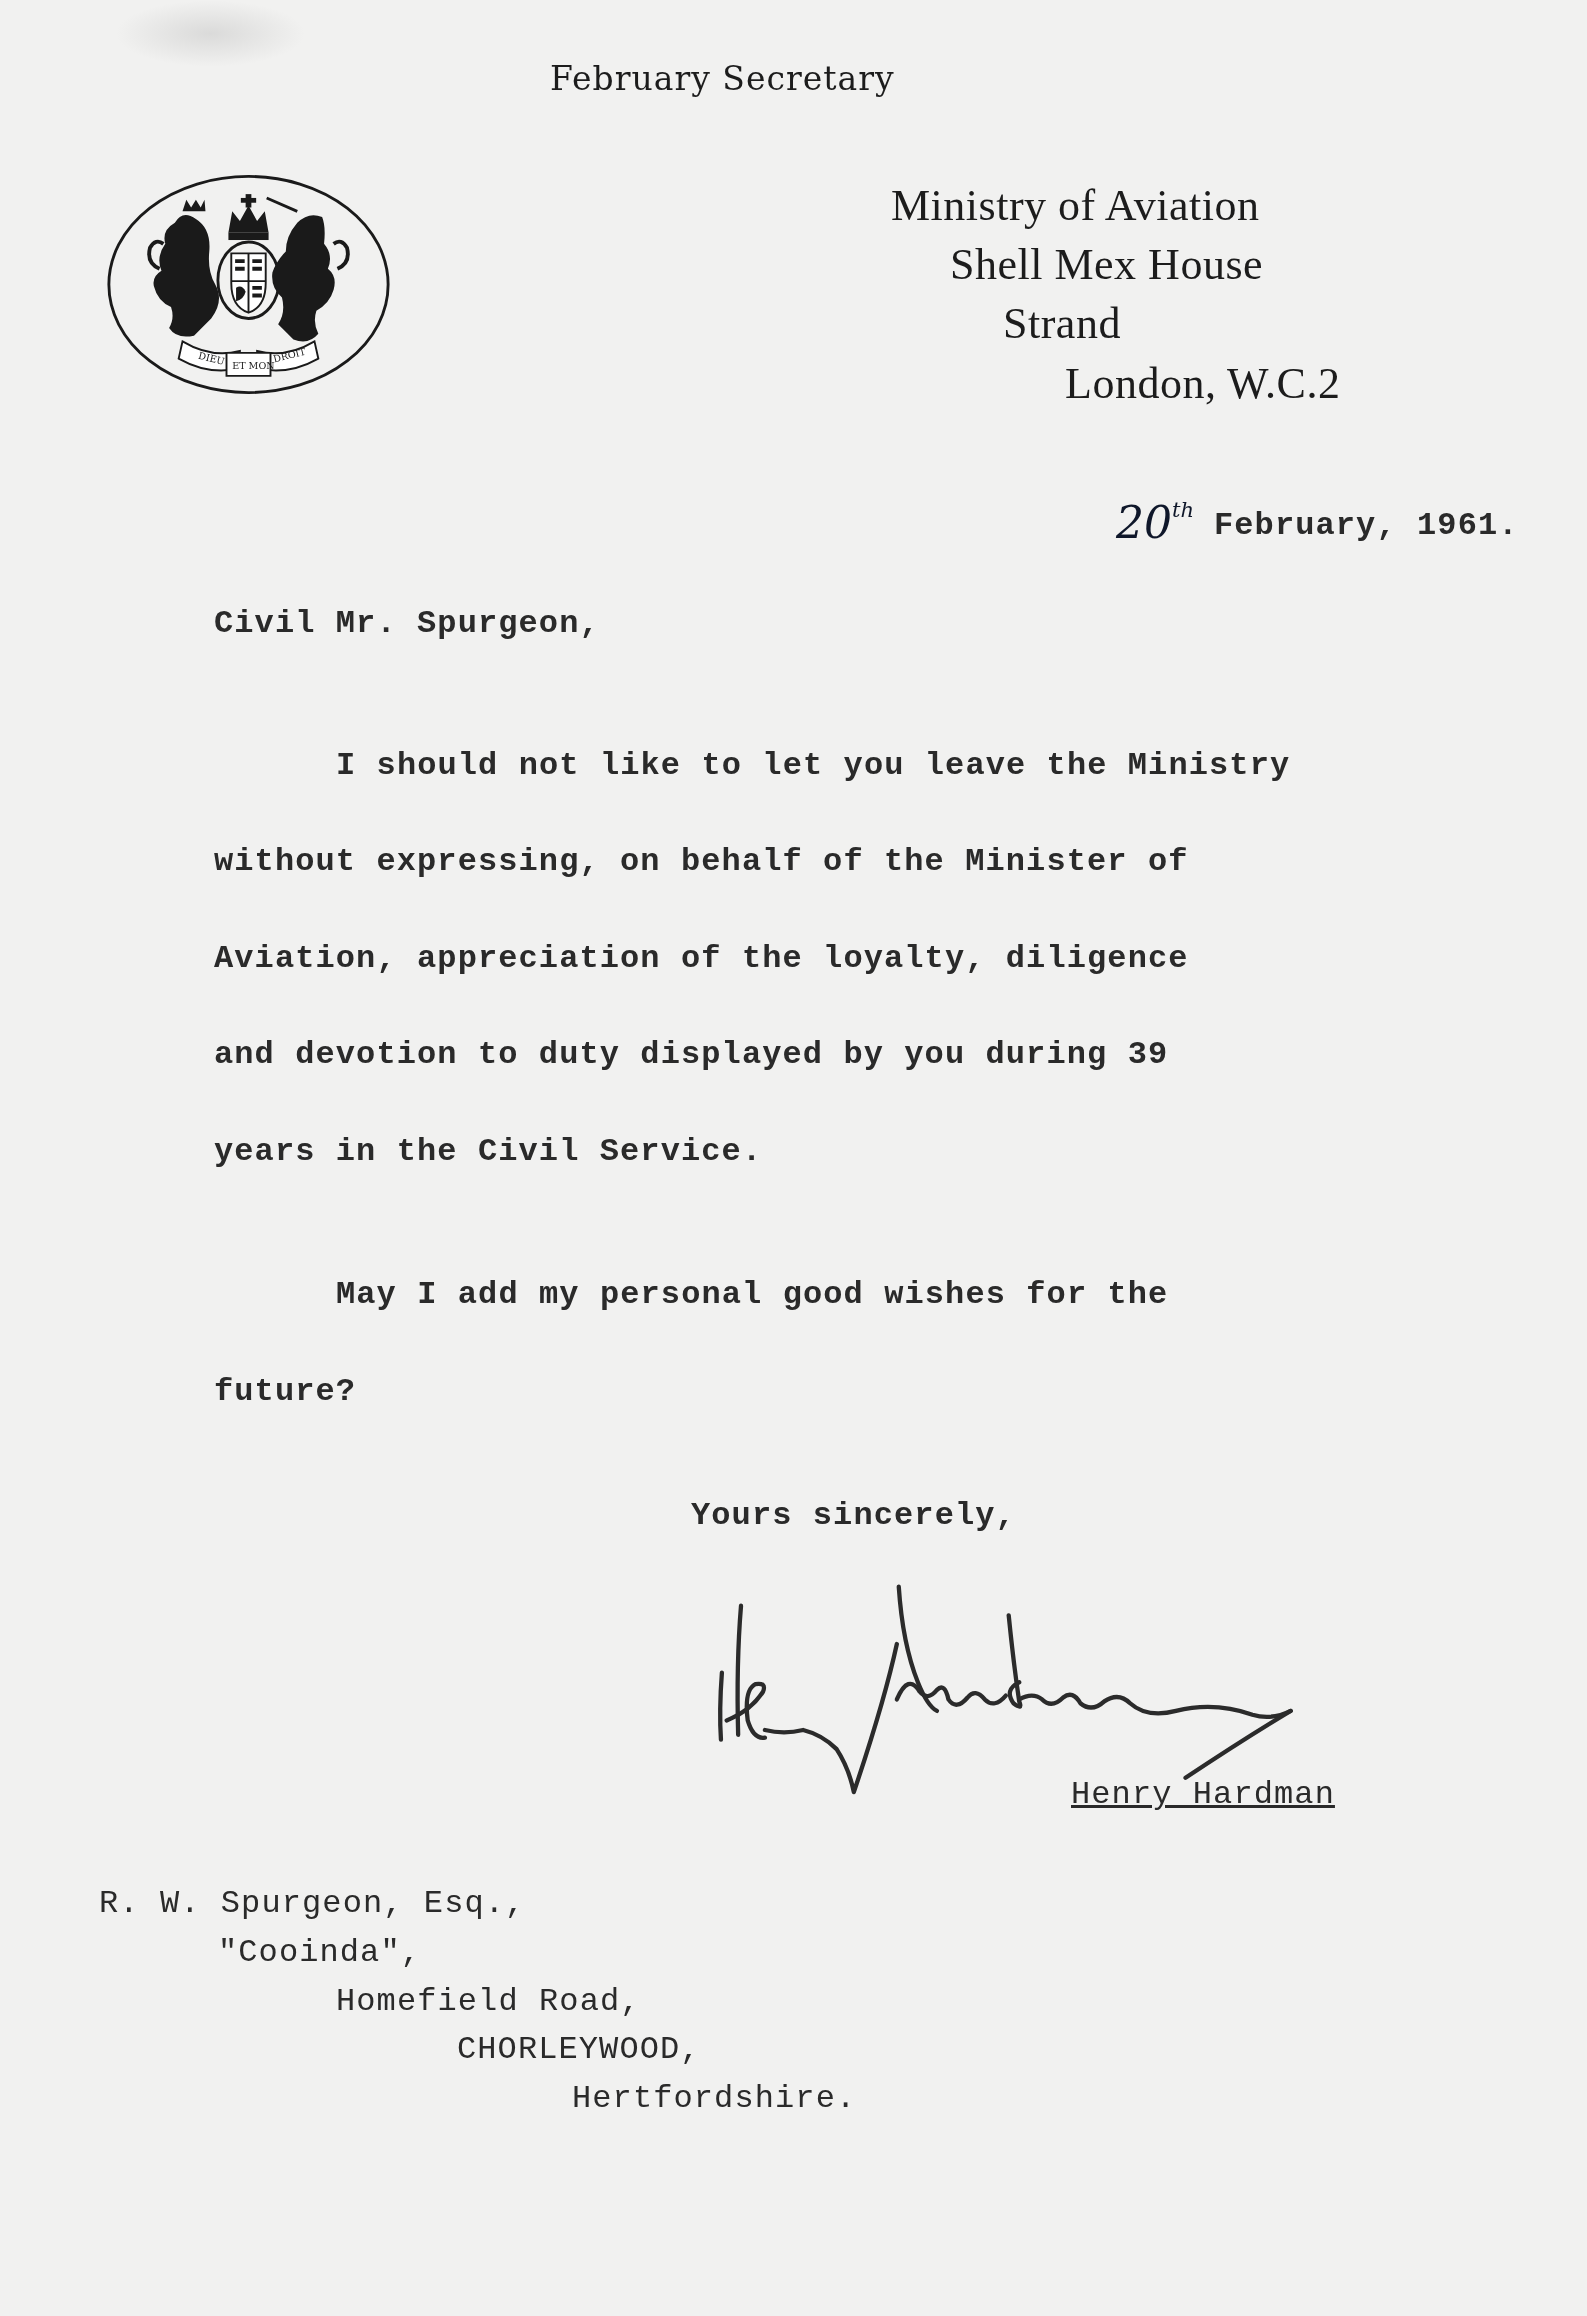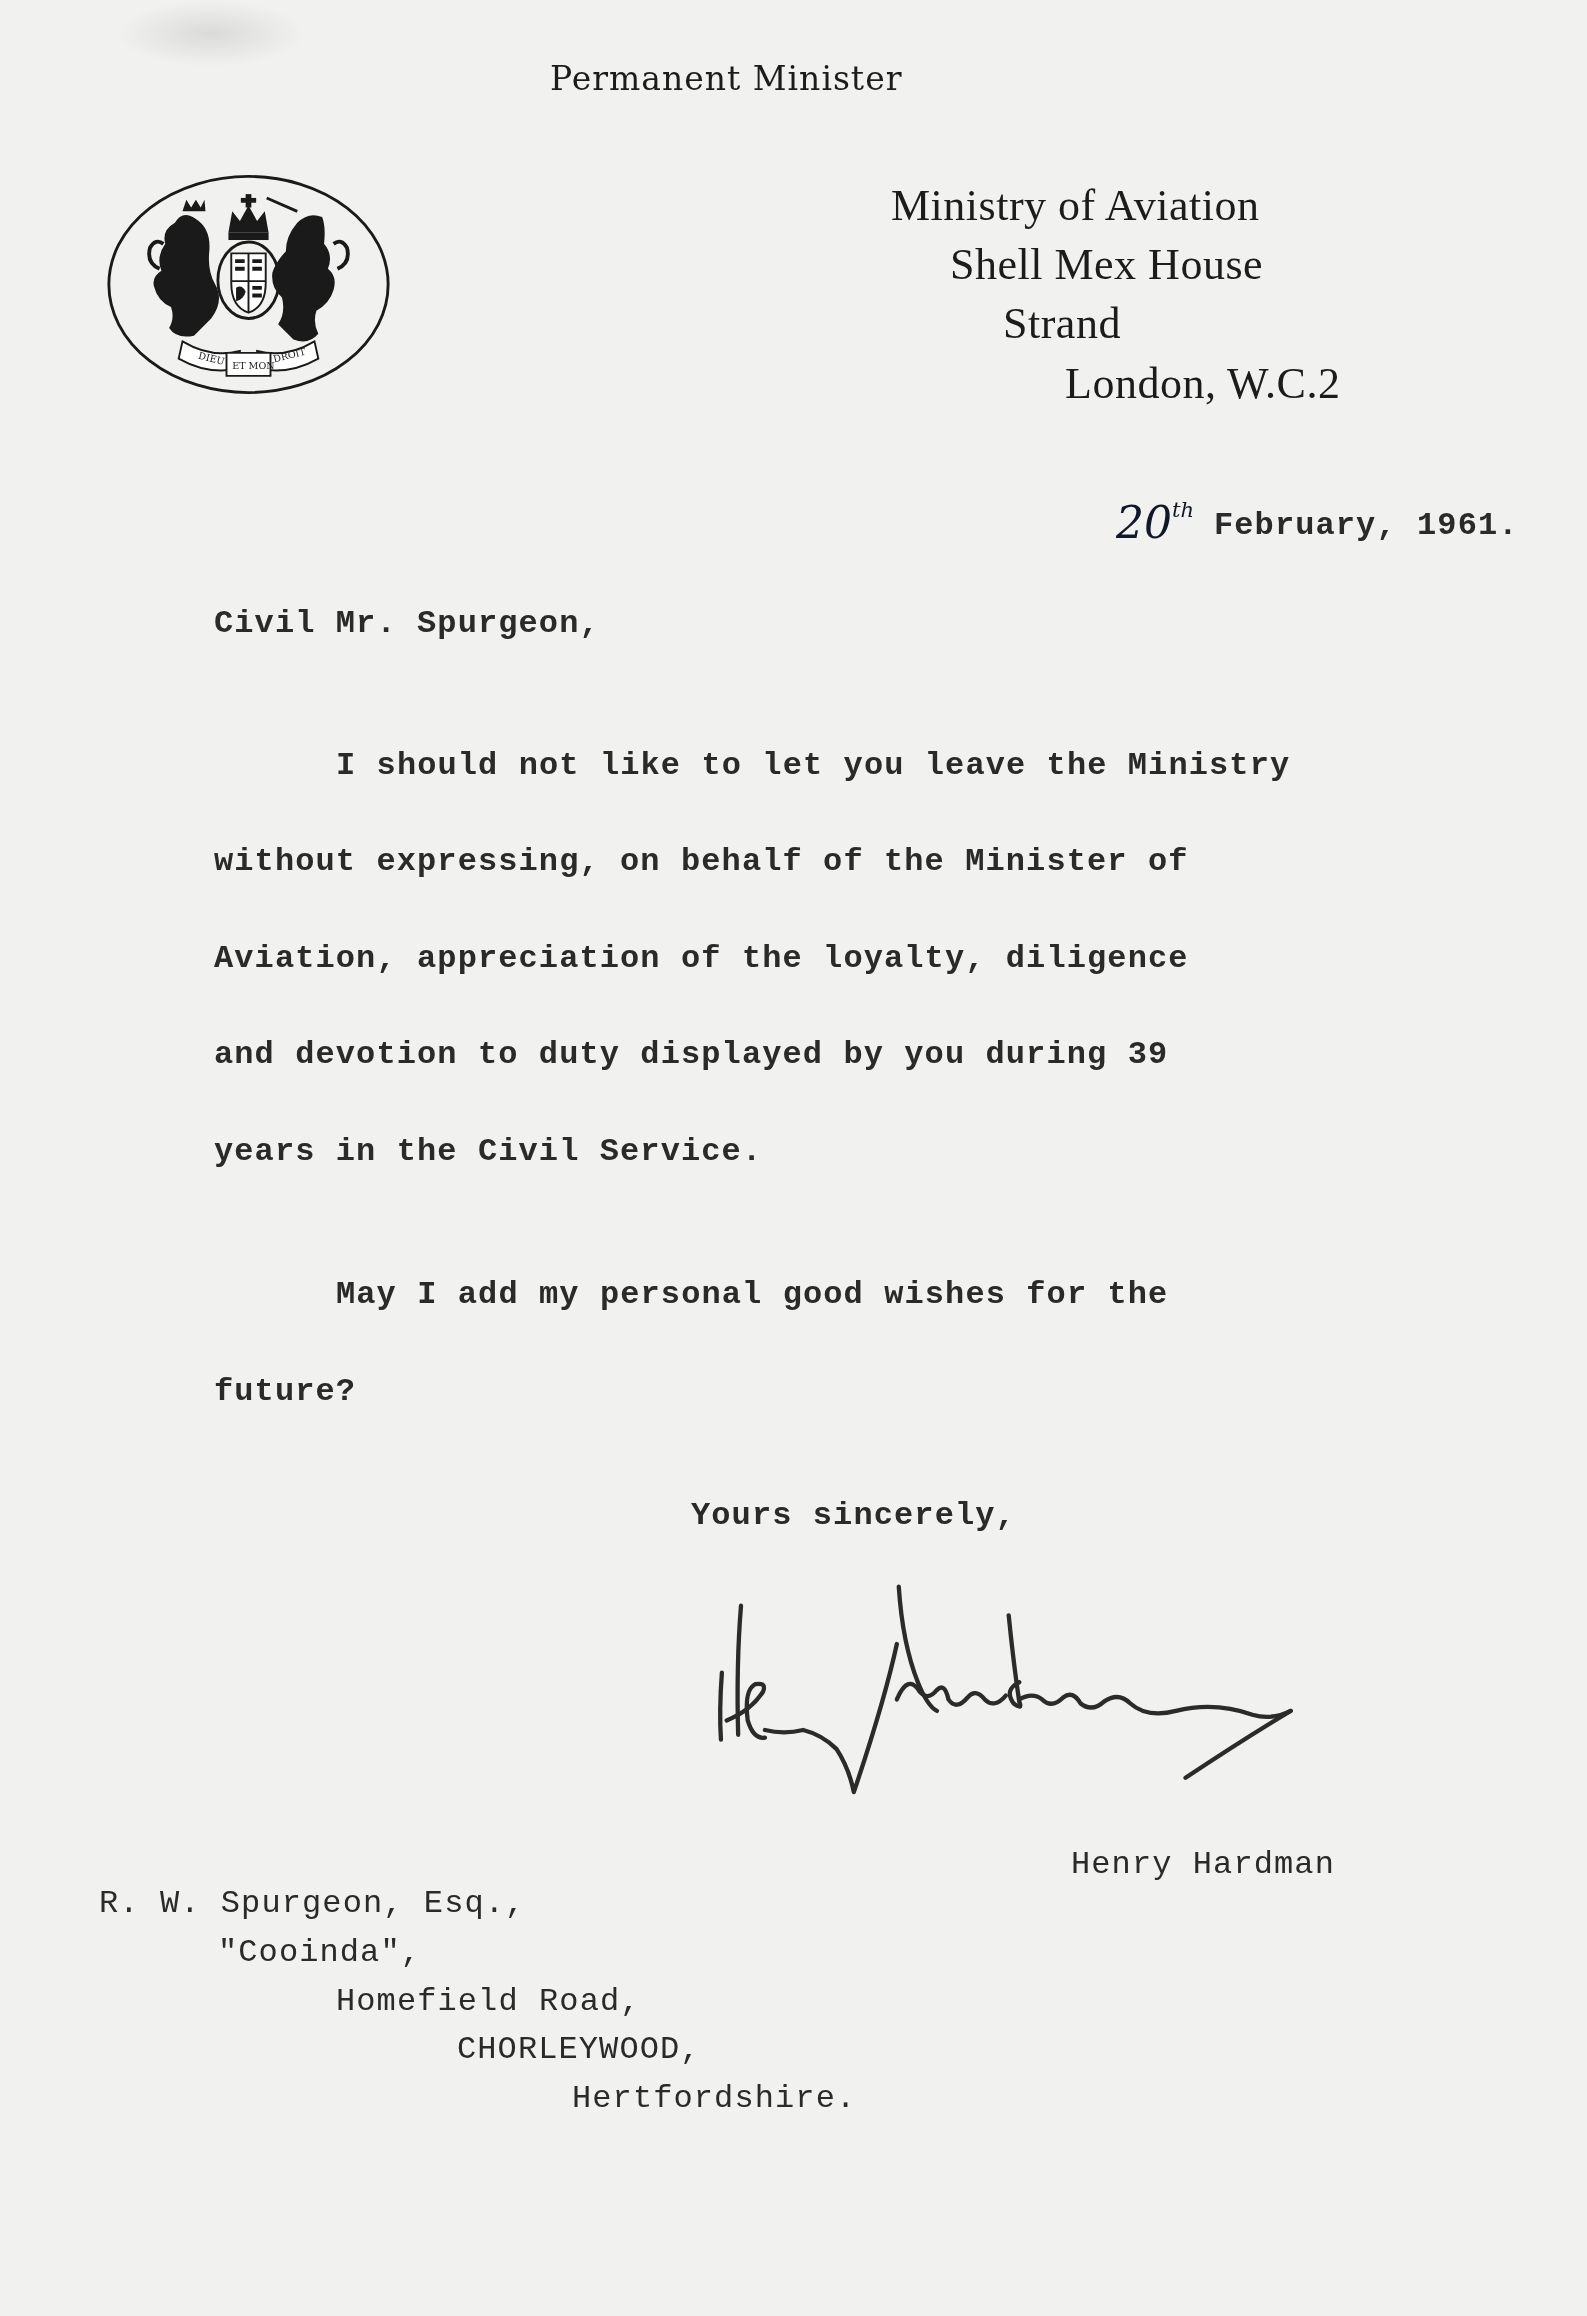--- a/index.html
+++ b/index.html
@@ -33,29 +33,29 @@
     position: absolute; left: 1116px; top: 497px;
     font-family: "DejaVu Serif", serif; font-style: italic;
     font-size: 44px; color: #0f172a;
   }
   .date-hand sup { font-size: 21px; vertical-align: 21px; }
   .date-typed { left: 1214px; top: 507px; }
 
   .salutation { left: 214px; top: 605px; }
   .body-line { left: 214px; }
   .signature { position: absolute; left: 698px; top: 1577px; width: 890px; height: 220px; }
-  .sig-name { left: 1071px; top: 1846px; font-weight: normal; }
+  .sig-name { left: 1071px; top: 1776px; font-weight: normal; text-decoration: underline; }
   .recipient { font-weight: normal; }
 </style>
 </head>
 <body>
 
 <div class="paper-stain"></div>
 
-<div class="abs serif perm-sec">Permanent Minister</div>
+<div class="abs serif perm-sec">February Secretary</div>
 
 <svg class="crest" viewBox="0 0 298 233">
   <ellipse cx="149" cy="116.5" rx="146" ry="113" fill="none" stroke="#1a1a1a" stroke-width="3"></ellipse>
 
   <path d="M128 62 L132 40 L140 50 L149 34 L158 50 L166 40 L170 62 Z" fill="#1a1a1a"></path>
   <rect x="146" y="22" width="6" height="14" fill="#1a1a1a"></rect>
   <rect x="141" y="26" width="16" height="5" fill="#1a1a1a"></rect>
   <rect x="128" y="62" width="42" height="8" fill="#1a1a1a"></rect>
 
   <ellipse cx="149" cy="112" rx="32" ry="40" fill="none" stroke="#1a1a1a" stroke-width="3"></ellipse>

